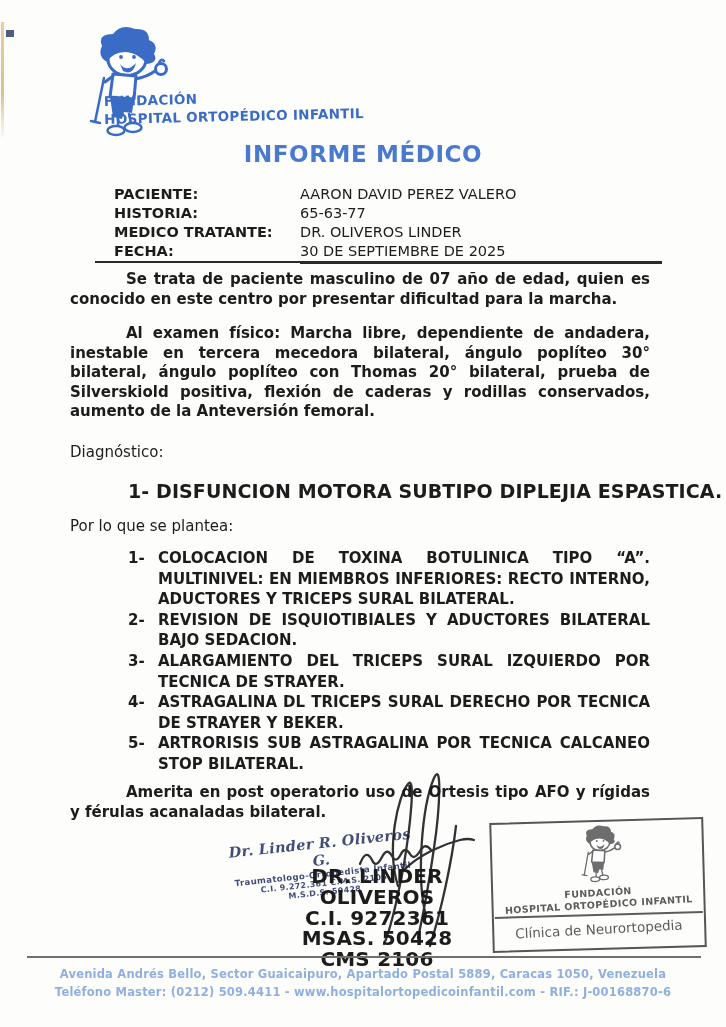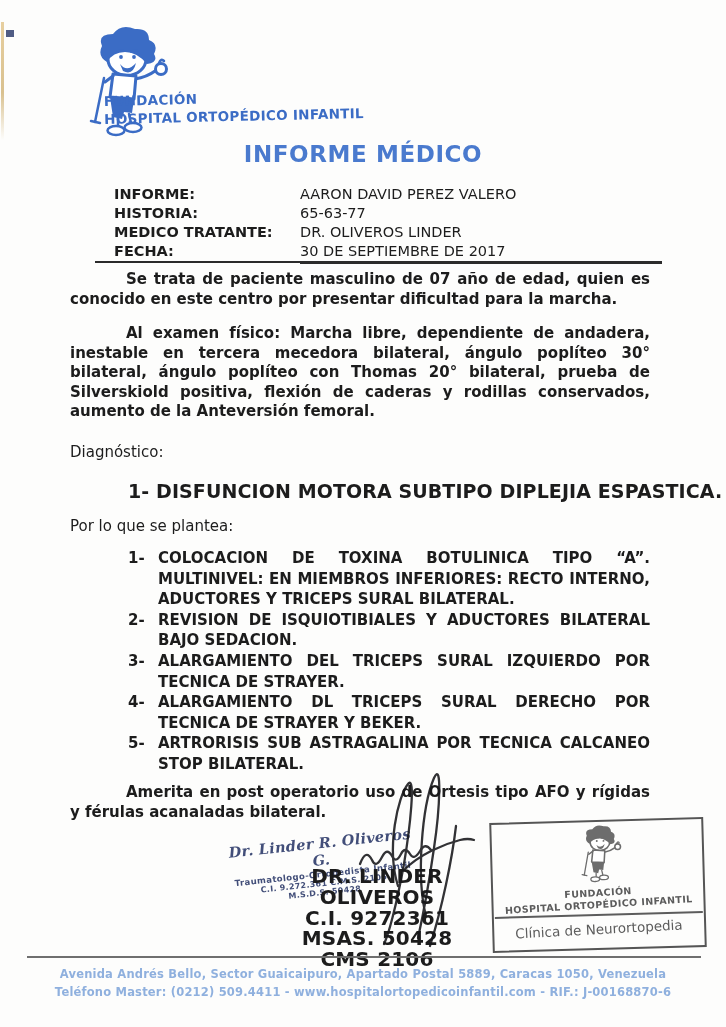--- a/index.html
+++ b/index.html
@@ -119,34 +119,34 @@
       </svg>
   </div>
   <div class="org">
     <div>FUNDACIÓN</div>
     <div>HOSPITAL ORTOPÉDICO INFANTIL</div>
   </div>
   <div class="title">INFORME MÉDICO</div>
 
   <div class="info">
     <div class="info-row">
-      <span class="info-label">INFORME:</span>
+      <span class="info-label">PACIENTE:</span>
       <span class="info-value">AARON DAVID PEREZ VALERO</span>
     </div>
     <div class="info-row">
       <span class="info-label">HISTORIA:</span>
       <span class="info-value">65-63-77</span>
     </div>
     <div class="info-row">
       <span class="info-label">MEDICO TRATANTE:</span>
       <span class="info-value">DR. OLIVEROS LINDER</span>
     </div>
     <div class="info-row">
       <span class="info-label">FECHA:</span>
-      <span class="info-value dated">30 DE SEPTIEMBRE DE 2017</span>
+      <span class="info-value dated">30 DE SEPTIEMBRE DE 2025</span>
     </div>
   </div>
   <div class="rule-top"></div>
 
   <div class="para p1">Se trata de paciente masculino de 07 año de edad, quien es conocido en este centro por presentar dificultad para la marcha.</div>
   <div class="para p2">Al examen físico: Marcha libre, dependiente de andadera, inestable en tercera mecedora bilateral, ángulo poplíteo 30° bilateral, ángulo poplíteo con Thomas 20° bilateral, prueba de Silverskiold positiva, flexión de caderas y rodillas conservados, aumento de la Anteversión femoral.</div>
 
   <div class="heading diag-heading">Diagnóstico:</div>
   <div class="diag-item">1- DISFUNCION MOTORA SUBTIPO DIPLEJIA ESPASTICA.</div>
   <div class="heading plan-heading">Por lo que se plantea:</div>
@@ -159,21 +159,21 @@
     <div class="plan-item">
       <span class="plan-num">2-</span>
       <span class="plan-text">REVISION DE ISQUIOTIBIALES Y ADUCTORES BILATERAL BAJO SEDACION.</span>
     </div>
     <div class="plan-item">
       <span class="plan-num">3-</span>
       <span class="plan-text">ALARGAMIENTO DEL TRICEPS SURAL IZQUIERDO POR TECNICA DE STRAYER.</span>
     </div>
     <div class="plan-item">
       <span class="plan-num">4-</span>
-      <span class="plan-text">ALARGAMIENTO DL TRICEPS SURAL DERECHO POR TECNICA DE STRAYER Y BEKER.</span>
+      <span class="plan-text">ASTRAGALINA DL TRICEPS SURAL DERECHO POR TECNICA DE STRAYER Y BEKER.</span>
     </div>
     <div class="plan-item">
       <span class="plan-num">5-</span>
       <span class="plan-text">ARTRORISIS SUB ASTRAGALINA POR TECNICA CALCANEO STOP BILATERAL.</span>
     </div>
   </div>
 
   <div class="para closing">Amerita en post operatorio uso de Ortesis tipo AFO y rígidas y férulas acanaladas bilateral.</div>
 
   <div class="ink-stamp">

